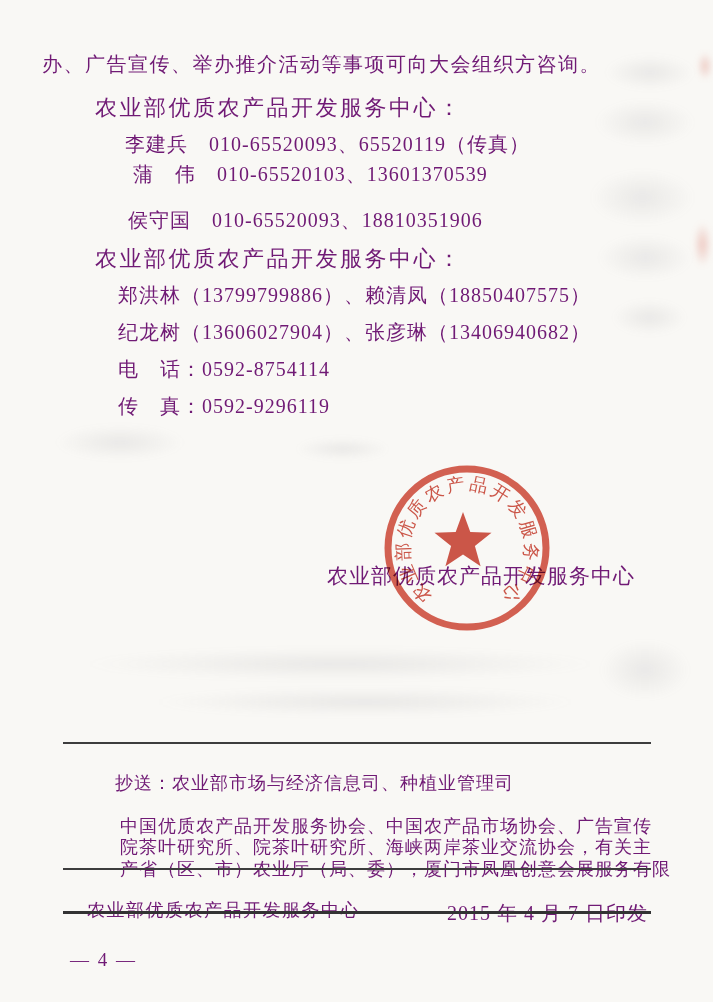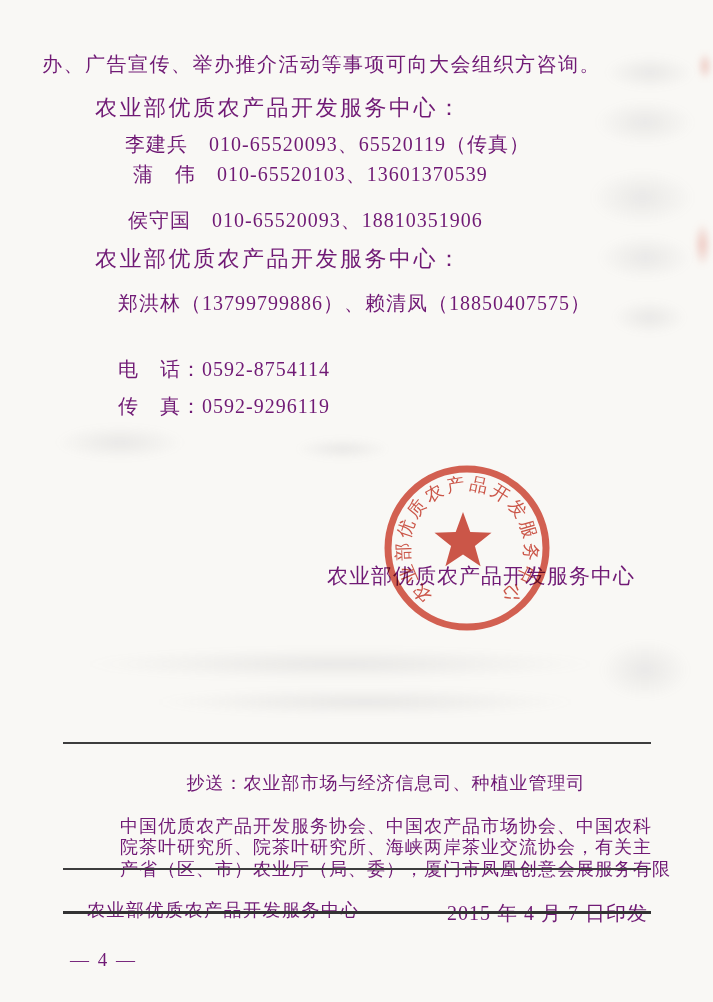--- a/index.html
+++ b/index.html
@@ -14,21 +14,21 @@
   .heading { letter-spacing:2.5px; font-size:22px; }
   .contact { letter-spacing:1px; }
   .sig-org { position:absolute; left:327px; top:541px; font-size:21px; letter-spacing:1px; white-space:pre; }
   .sig-date { position:absolute; left:392px; top:580px; font-size:21px; letter-spacing:2px; white-space:pre; }
   .seal { position:absolute; left:379px; top:460px; width:176px; height:176px;
           mix-blend-mode:multiply; opacity:0.92; }
   .rule { position:absolute; left:63px; width:588px; height:1.5px; background:#3d3d3d; }
   .rule-thick { height:2.5px; background:#333; }
   .cc-block { position:absolute; left:82px; top:751px; width:575px;
               font-size:18px; line-height:21.5px; letter-spacing:1px; }
-  .cc-first { white-space:pre;text-align:center; }
+  .cc-first { white-space:pre; }
   .cc-cont { margin:0 0 0 38px; white-space:pre; }
   .cc-label { white-space:pre; }
   .footer-issuer { position:absolute; left:87px; top:880px; font-size:18px; letter-spacing:1.5px; white-space:pre; }
   .footer-date { position:absolute; left:447px; top:880px; font-size:20px; letter-spacing:1px; white-space:pre; }
   .page-number { position:absolute; left:70px; top:930px; font-size:19px; letter-spacing:2px; white-space:pre; }
   .smudge { position:absolute; filter:blur(3px); pointer-events:none; }
   .smudge.gray { background:radial-gradient(ellipse at center, rgba(125,125,132,0.12), rgba(125,125,132,0) 70%); }
   .smudge.red  { background:radial-gradient(ellipse at center, rgba(210,80,60,0.30), rgba(210,80,60,0) 70%); }
 </style>
 </head>
@@ -48,21 +48,22 @@
   <div class="smudge gray" style="left:600px;top:640px;width:90px;height:60px;"></div>
   <div class="smudge red" style="left:698px;top:52px;width:14px;height:28px;"></div>
   <div class="smudge red" style="left:694px;top:222px;width:17px;height:45px;"></div>
 
   <p class="line" style="left:42px;top:51px">办、广告宣传、举办推介活动等事项可向大会组织方咨询。</p>
   <p class="line heading" style="left:95px;top:93px">农业部优质农产品开发服务中心：</p>
   <p class="line contact" style="left:125px;top:131px">李建兵　010-65520093、65520119（传真）</p>
   <p class="line contact" style="left:133px;top:161px">蒲　伟　010-65520103、13601370539</p>
   <p class="line contact" style="left:128px;top:207px">侯守国　010-65520093、18810351906</p>
   <p class="line heading" style="left:95px;top:244px">农业部优质农产品开发服务中心：</p>
-  <p class="line contact" style="left:118px;top:290px">郑洪林（13799799886）、赖清凤（18850407575）</p>
+  <p class="line contact" style="left:118px;top:282px">郑洪林（13799799886）、赖清凤（18850407575）</p>
+  <p class="line contact" style="left:118px;top:319px">纪龙树（13606027904）、张彦琳（13406940682）</p>
   <p class="line contact" style="left:118px;top:356px">电　话：0592-8754114</p>
   <p class="line contact" style="left:118px;top:393px">传　真：0592-9296119</p>
 
   <p class="sig-org">农业部优质农产品开发服务中心</p>
 
   <svg class="seal" viewBox="0 0 176 176">
     <circle cx="88" cy="88" r="79" fill="none" stroke="#cf4231" stroke-width="7" stroke-opacity="0.9"></circle>
     <polygon points="84,52 91.3,71.9 112.5,72.7 95.9,85.9 101.6,106.3 84,94.5 66.4,106.3 72.1,85.9 55.5,72.7 76.7,71.9" fill="#c8392a" fill-opacity="0.92"></polygon>
     <defs>
       <path id="sealArc" d="M 30 88 A 58 58 0 1 1 146 88 A 58 58 0 1 1 30 88" fill="none"></path>
@@ -72,21 +73,21 @@
         <textPath href="#sealArc" startOffset="0">农业部优质农产品开发服务中心</textPath>
       </text>
     </g>
   </svg>
 
   <div class="rule" style="top:742px"></div>
   <div class="cc-block">
     <p class="cc-first" style="margin:0">
       <span class="cc-label">抄送：</span><span>农业部市场与经济信息司、种植业管理司</span>
     </p>
-    <p class="cc-cont">中国优质农产品开发服务协会、中国农产品市场协会、中国农科</p>
+    <p class="cc-cont">中国优质农产品开发服务协会、中国农产品市场协会、广告宣传</p>
     <p class="cc-cont">院茶叶研究所、院茶叶研究所、海峡两岸茶业交流协会，有关主</p>
     <p class="cc-cont">产省（区、市）农业厅（局、委），厦门市凤凰创意会展服务有限</p>
   </div>
 
   <div class="rule" style="top:868px"></div>
   <p class="footer-issuer">农业部优质农产品开发服务中心</p>
   <p class="footer-date">2015 年 4 月 7 日印发</p>
   <div class="rule rule-thick" style="top:911px"></div>
 
   <p class="page-number">— 4 —</p>

